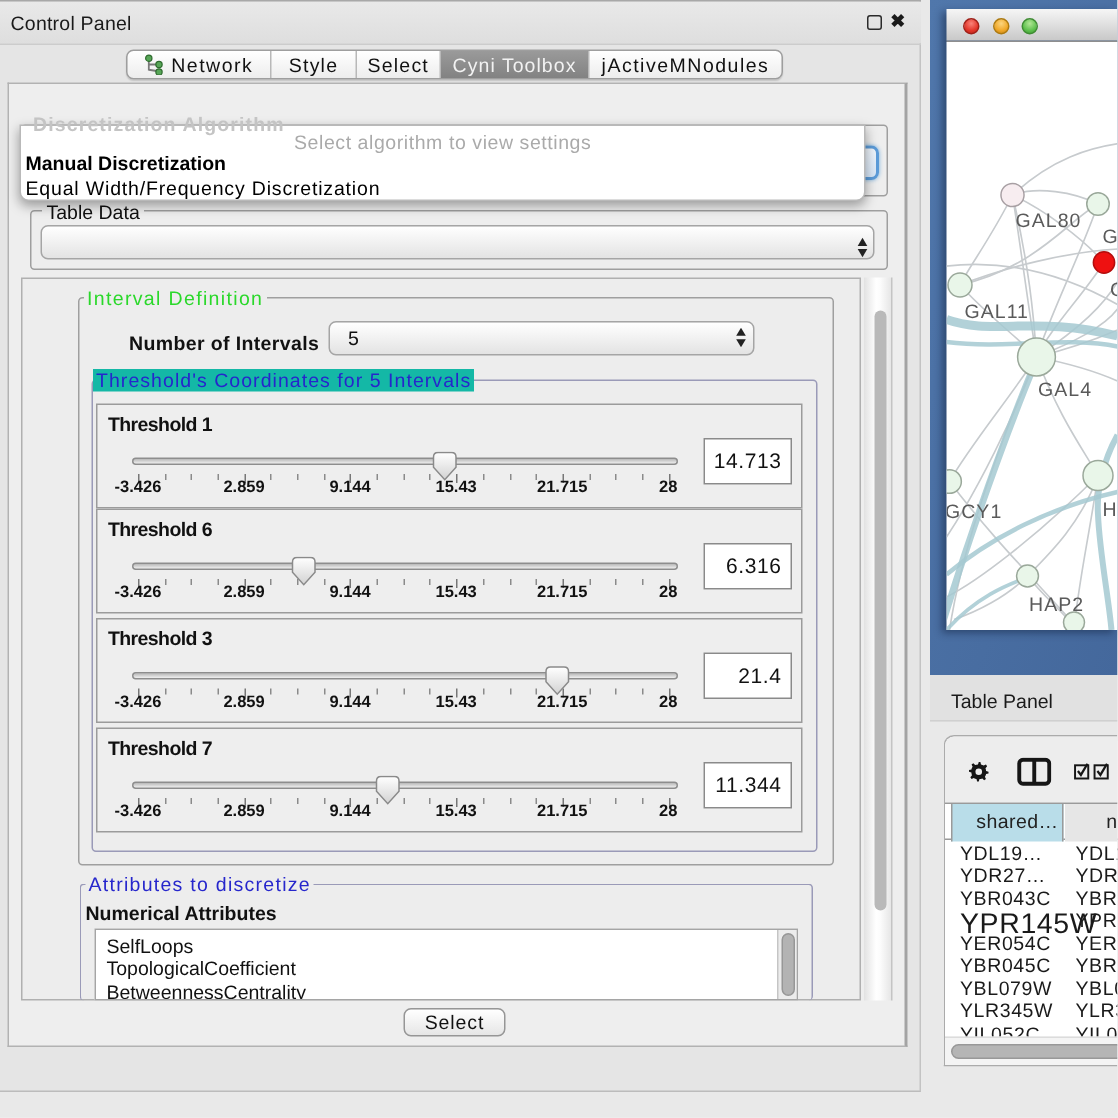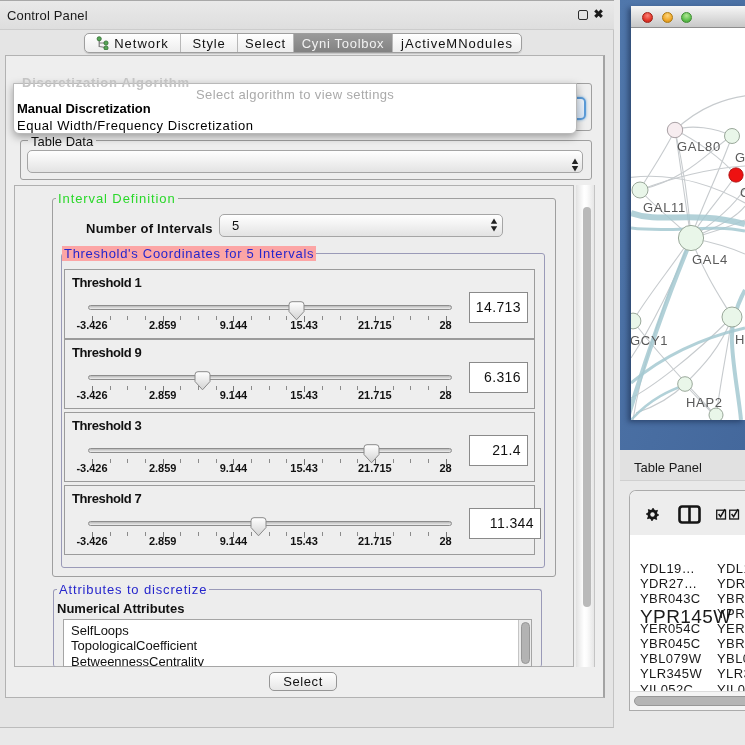--- a/index.html
+++ b/index.html
@@ -38,21 +38,21 @@
     <div class="abs" style="left:52px;top:198px;width:504px;height:379px;border:1px solid #9f9f9f;border-radius:3px;"></div>
     <div class="lbl" style="left:56px;top:191px;font-size:13px;color:#2ad82a;background:#ededed;padding:0 2px;letter-spacing:0.9px;">Interval Definition</div>
     <div class="lbl" style="left:86px;top:221px;font-size:13px;font-weight:bold;letter-spacing:0.25px;">Number of Intervals</div>
     <div class="abs" style="left:219px;top:214px;width:284px;height:23px;background:linear-gradient(#ffffff,#e3e3e3);border:1px solid #a5a5a5;border-radius:5px;"></div>
     <div class="lbl" style="left:232px;top:218px;font-size:13px;">5</div>
     <svg class="abs" style="left:489px;top:218px;" width="10" height="14" viewBox="0 0 10 14">
       <path d="M5 0.5 L8.2 5.8 L1.8 5.8 Z" fill="#222"></path>
       <path d="M5 13.5 L8.2 8.2 L1.8 8.2 Z" fill="#222"></path>
     </svg>
     <div class="abs" style="left:61px;top:253px;width:484px;height:315px;border:1px solid #9a9ab8;border-radius:3px;"></div>
-    <div class="lbl" style="left:62px;top:246px;font-size:13px;color:#2626cc;background:#fca5a5;padding:0 2px;letter-spacing:0.7px;">Threshold's Coordinates for 5 Intervals</div>
+    <div class="lbl" style="left:62px;top:246px;font-size:13px;color:#2626cc;background:#14b8a6;padding:0 2px;letter-spacing:0.7px;">Threshold's Coordinates for 5 Intervals</div>
     <div class="abs" style="left:64px;top:269px;width:471px;height:70px;background:#eeeeee;border:1px solid #9b9b9b;">
       <div class="lbl" style="left:7px;top:5px;font-size:13px;font-weight:bold;letter-spacing:-0.4px;">Threshold 1</div>
       <div class="abs" style="left:23px;top:35px;width:364px;height:5px;background:linear-gradient(#b9b9b9,#efefef);border:1px solid #8d8d8d;border-radius:3px;"></div>
       <div class="abs" style="left:27.0px;top:46px;width:1px;height:5.5px;background:#777;"></div>
       <div class="abs" style="left:44.7px;top:46px;width:1px;height:4px;background:#8a8a8a;"></div>
       <div class="abs" style="left:62.4px;top:46px;width:1px;height:4px;background:#8a8a8a;"></div>
       <div class="abs" style="left:80.0px;top:46px;width:1px;height:4px;background:#8a8a8a;"></div>
       <div class="abs" style="left:97.7px;top:46px;width:1px;height:5.5px;background:#777;"></div>
       <div class="abs" style="left:115.4px;top:46px;width:1px;height:4px;background:#8a8a8a;"></div>
       <div class="abs" style="left:133.1px;top:46px;width:1px;height:4px;background:#8a8a8a;"></div>
@@ -81,21 +81,21 @@
           <linearGradient id="thg1" x1="0" y1="0" x2="0" y2="1">
             <stop offset="0" stop-color="#ffffff"></stop>
             <stop offset="1" stop-color="#d2d2d2"></stop>
           </linearGradient>
         </defs>
         <path d="M4 0.7 Q1 0.7 1 3.7 L1 10.5 L8.5 18.8 L16 10.5 L16 3.7 Q16 0.7 13 0.7 Z" fill="url(#thg1)" stroke="#8a8a8a" stroke-width="1"></path>
       </svg>
       <div class="abs" style="left:404px;top:22px;width:59px;height:31px;background:#ffffff;border:1px solid #8a8a8a;font-size:14px;line-height:29px;text-align:right;padding-right:6px;letter-spacing:0.4px;">14.713</div>
     </div>
     <div class="abs" style="left:64px;top:339px;width:471px;height:70px;background:#eeeeee;border:1px solid #9b9b9b;">
-      <div class="lbl" style="left:7px;top:5px;font-size:13px;font-weight:bold;letter-spacing:-0.4px;">Threshold 9</div>
+      <div class="lbl" style="left:7px;top:5px;font-size:13px;font-weight:bold;letter-spacing:-0.4px;">Threshold 6</div>
       <div class="abs" style="left:23px;top:35px;width:364px;height:5px;background:linear-gradient(#b9b9b9,#efefef);border:1px solid #8d8d8d;border-radius:3px;"></div>
       <div class="abs" style="left:27.0px;top:46px;width:1px;height:5.5px;background:#777;"></div>
       <div class="abs" style="left:44.7px;top:46px;width:1px;height:4px;background:#8a8a8a;"></div>
       <div class="abs" style="left:62.4px;top:46px;width:1px;height:4px;background:#8a8a8a;"></div>
       <div class="abs" style="left:80.0px;top:46px;width:1px;height:4px;background:#8a8a8a;"></div>
       <div class="abs" style="left:97.7px;top:46px;width:1px;height:5.5px;background:#777;"></div>
       <div class="abs" style="left:115.4px;top:46px;width:1px;height:4px;background:#8a8a8a;"></div>
       <div class="abs" style="left:133.1px;top:46px;width:1px;height:4px;background:#8a8a8a;"></div>
       <div class="abs" style="left:150.7px;top:46px;width:1px;height:4px;background:#8a8a8a;"></div>
       <div class="abs" style="left:168.4px;top:46px;width:1px;height:5.5px;background:#777;"></div>
@@ -201,21 +201,21 @@
       <div class="lbl" style="left:350.5px;top:49px;width:60px;text-align:center;font-size:11px;font-weight:bold;">28</div>
       <svg class="abs" style="left:184.5px;top:31px;" width="17" height="20" viewBox="0 0 17 20">
         <defs>
           <linearGradient id="thg4" x1="0" y1="0" x2="0" y2="1">
             <stop offset="0" stop-color="#ffffff"></stop>
             <stop offset="1" stop-color="#d2d2d2"></stop>
           </linearGradient>
         </defs>
         <path d="M4 0.7 Q1 0.7 1 3.7 L1 10.5 L8.5 18.8 L16 10.5 L16 3.7 Q16 0.7 13 0.7 Z" fill="url(#thg4)" stroke="#8a8a8a" stroke-width="1"></path>
       </svg>
-      <div class="abs" style="left:404px;top:22px;width:72px;height:31px;background:#ffffff;border:1px solid #8a8a8a;font-size:14px;line-height:29px;text-align:right;padding-right:6px;letter-spacing:0.4px;">11.344</div>
+      <div class="abs" style="left:404px;top:22px;width:59px;height:31px;background:#ffffff;border:1px solid #8a8a8a;font-size:14px;line-height:29px;text-align:right;padding-right:6px;letter-spacing:0.4px;">11.344</div>
     </div>
     <div class="abs" style="left:53px;top:589px;width:489px;height:78px;border:1px solid #9a9ab8;border-radius:3px;border-bottom:none;"></div>
     <div class="lbl" style="left:57px;top:582px;font-size:13px;color:#2626cc;background:#ededed;padding:0 2px;letter-spacing:0.85px;">Attributes to discretize</div>
     <div class="lbl" style="left:57px;top:601px;font-size:13px;font-weight:bold;">Numerical Attributes</div>
     <div class="abs" style="left:63px;top:619px;width:469px;height:48px;background:#ffffff;border:1px solid #a5a5a5;overflow:hidden;">
       <div style="padding-left:7px;font-size:13px;line-height:15.4px;padding-top:3px;">SelfLoops<br>TopologicalCoefficient<br>BetweennessCentrality</div>
       <div class="abs" style="right:0;top:0;width:13px;height:48px;background:#ececec;border-left:1px solid #c5c5c5;">
         <div class="abs" style="left:1.5px;top:2px;width:9px;height:42px;background:#b3b3b3;border:1px solid #979797;border-radius:5px;"></div>
       </div>
     </div>
@@ -309,20 +309,24 @@
         <rect x="1.5" y="1.5" width="20" height="16" rx="2.5" fill="none" stroke="#161616" stroke-width="2.6"></rect>
         <line x1="11.5" y1="1.5" x2="11.5" y2="17.5" stroke="#161616" stroke-width="2.6"></line>
       </svg>
       <svg class="abs" style="left:86px;top:17px;" width="24" height="12" viewBox="0 0 24 12">
         <rect x="0.7" y="2.2" width="8.8" height="8.8" fill="none" stroke="#161616" stroke-width="1.3"></rect>
         <path d="M2.6 6 L4.6 8.6 L9 1.2" stroke="#161616" stroke-width="1.5" fill="none"></path>
         <rect x="13.7" y="2.2" width="8.8" height="8.8" fill="none" stroke="#161616" stroke-width="1.3"></rect>
         <path d="M15.6 6 L17.6 8.6 L22 1.2" stroke="#161616" stroke-width="1.5" fill="none"></path>
       </svg>
     </div>
+    <div class="abs" style="left:0;top:44px;width:116px;height:25px;border-top:1px solid #9a9a9a;border-bottom:1px solid #9a9a9a;">
+      <div class="abs" style="left:4px;top:0;width:74.5px;height:25px;background:#b9dde9;border-right:1px solid #9a9a9a;border-left:1px solid #9a9a9a;font-size:13px;color:#222;text-align:center;line-height:24px;padding-left:14px;letter-spacing:0.3px;">shared…</div>
+      <div class="abs" style="left:79.5px;top:0;width:36.5px;height:25px;background:#e6e6e6;font-size:13px;color:#222;padding-left:28px;line-height:24px;">n</div>
+    </div>
     <div class="abs" style="left:10px;top:70.0px;font-size:13px;color:#1a1a1a;white-space:nowrap;letter-spacing:0.4px;">YDL19…</div>
     <div class="abs" style="left:87px;top:70.0px;font-size:13px;color:#1a1a1a;white-space:nowrap;letter-spacing:0.4px;">YDL1</div>
     <div class="abs" style="left:10px;top:85.1px;font-size:13px;color:#1a1a1a;white-space:nowrap;letter-spacing:0.4px;">YDR27…</div>
     <div class="abs" style="left:87px;top:85.1px;font-size:13px;color:#1a1a1a;white-space:nowrap;letter-spacing:0.4px;">YDR2</div>
     <div class="abs" style="left:10px;top:100.1px;font-size:13px;color:#1a1a1a;white-space:nowrap;letter-spacing:0.4px;">YBR043C</div>
     <div class="abs" style="left:87px;top:100.1px;font-size:13px;color:#1a1a1a;white-space:nowrap;letter-spacing:0.4px;">YBR0</div>
     <div class="abs" style="left:10px;top:115.2px;font-size:19px;color:#1a1a1a;white-space:nowrap;letter-spacing:0.4px;">YPR145W</div>
     <div class="abs" style="left:87px;top:115.2px;font-size:13px;color:#1a1a1a;white-space:nowrap;letter-spacing:0.4px;">YPR1</div>
     <div class="abs" style="left:10px;top:130.2px;font-size:13px;color:#1a1a1a;white-space:nowrap;letter-spacing:0.4px;">YER054C</div>
     <div class="abs" style="left:87px;top:130.2px;font-size:13px;color:#1a1a1a;white-space:nowrap;letter-spacing:0.4px;">YER0</div>

